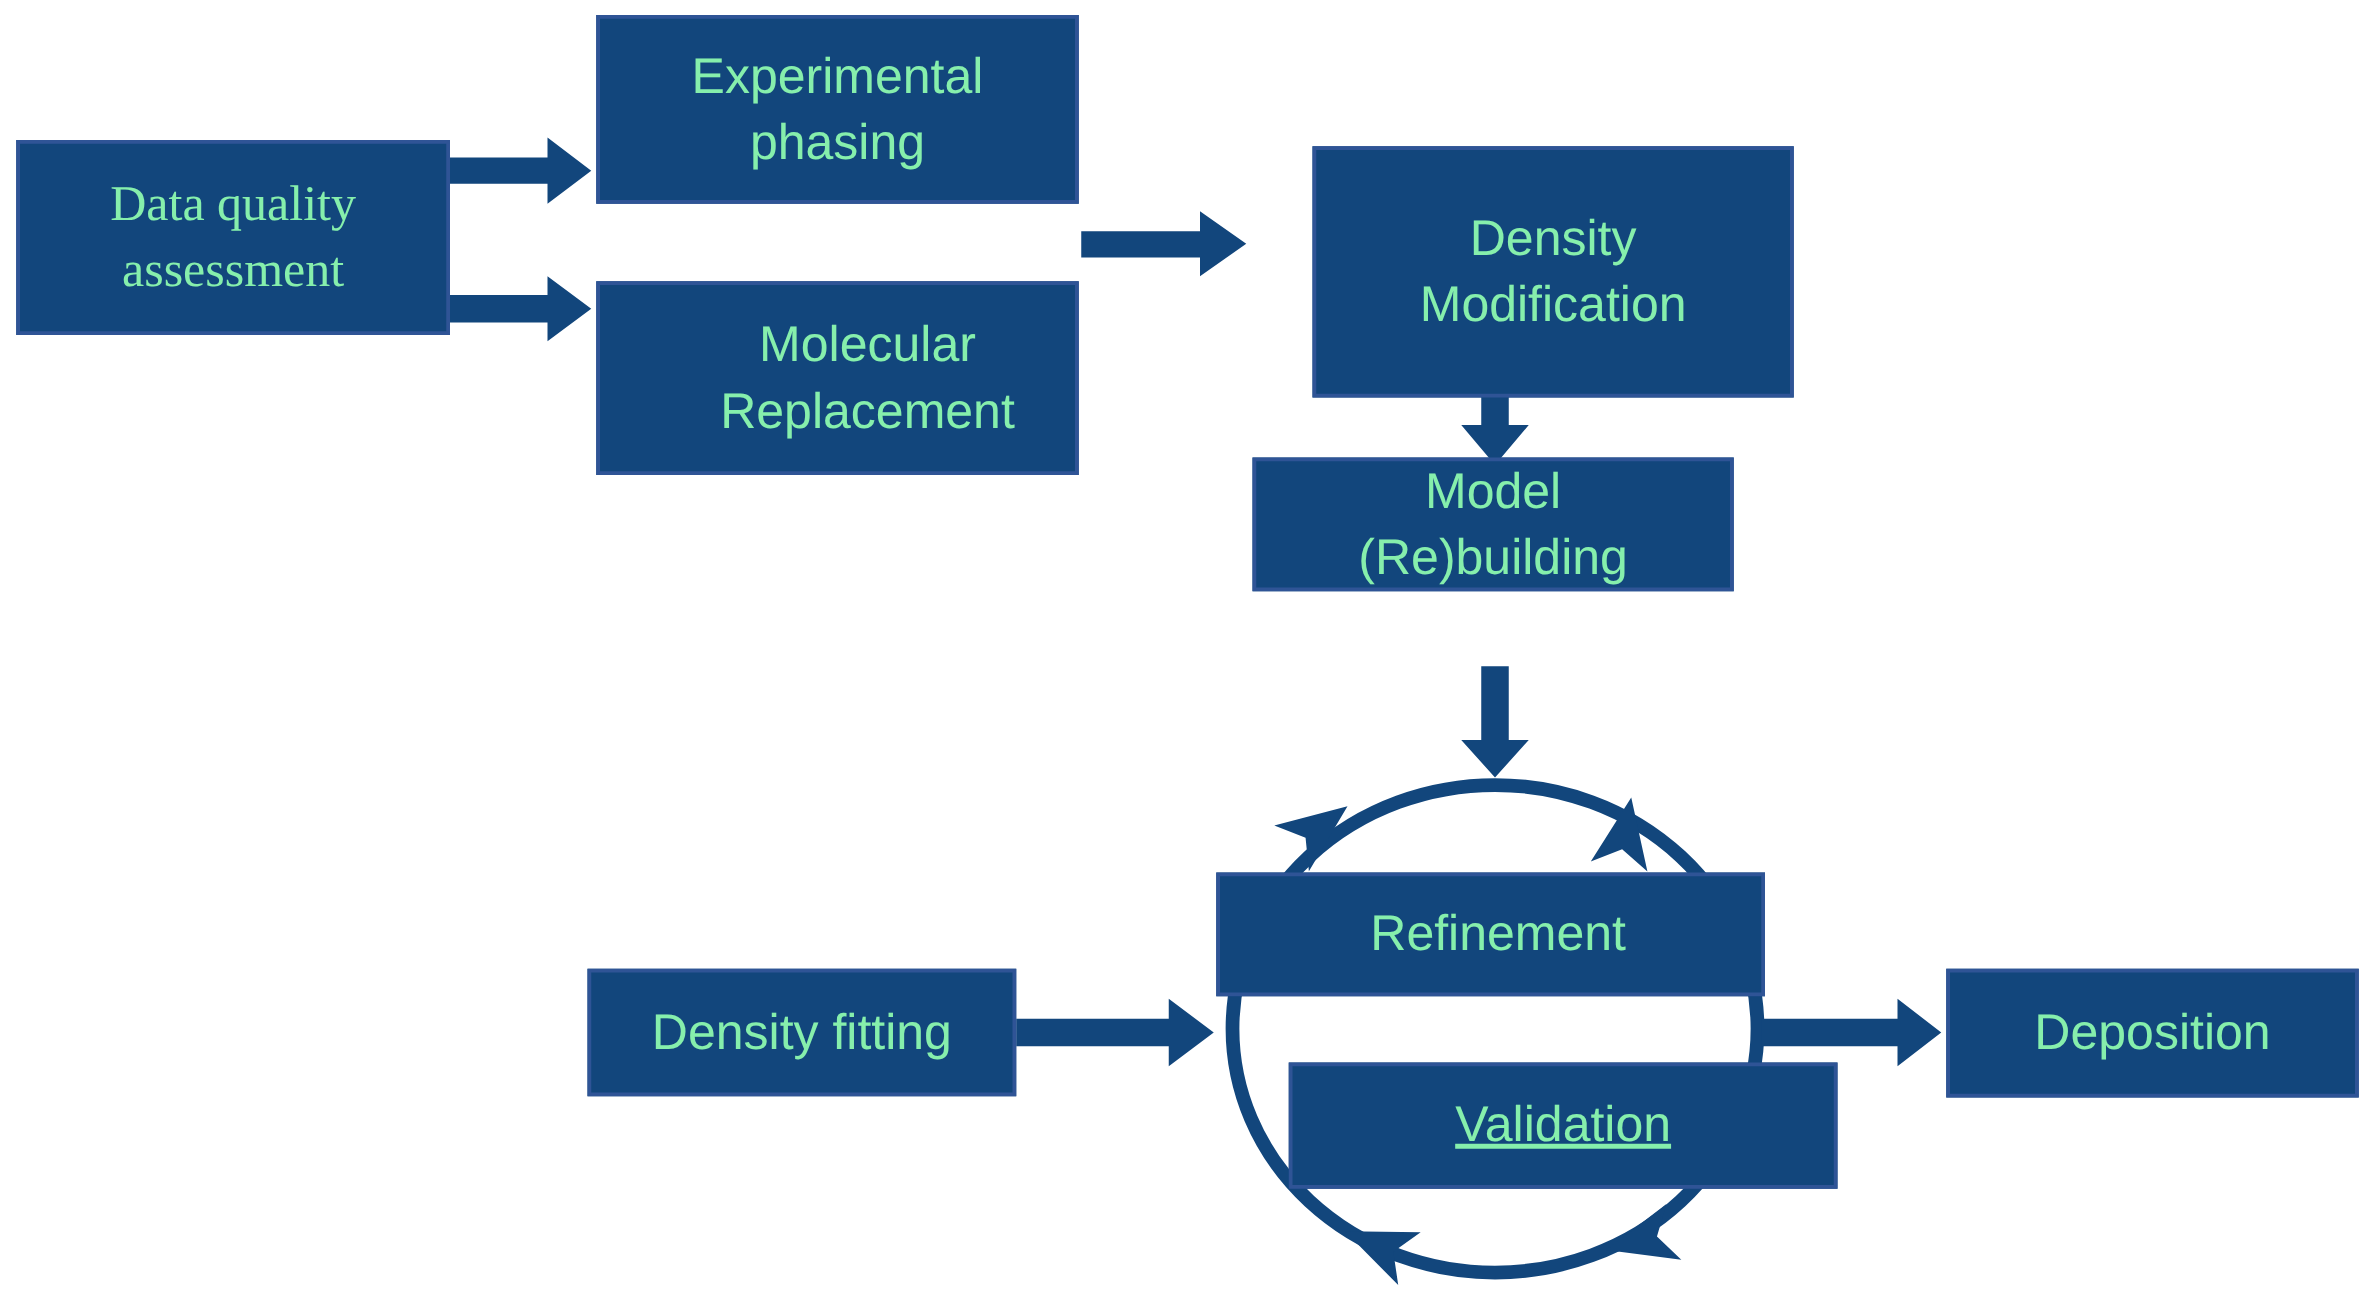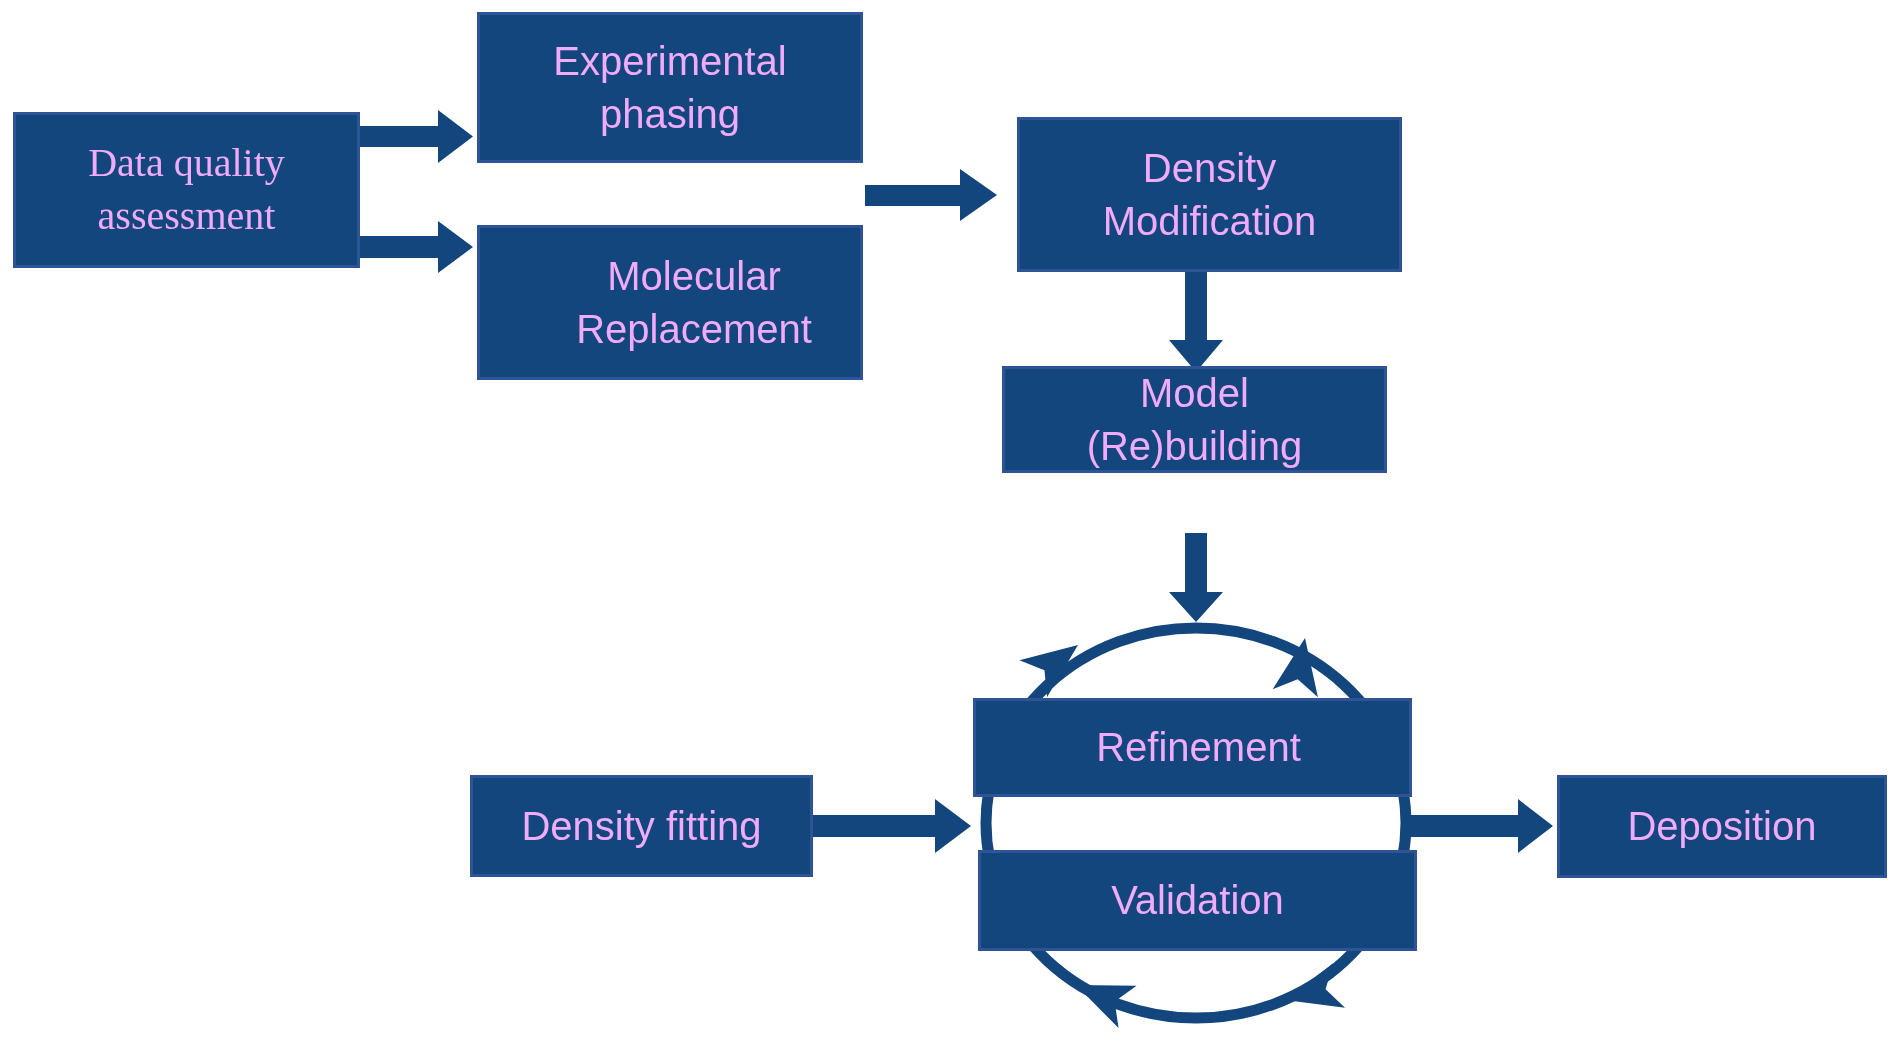--- a/index.html
+++ b/index.html
@@ -9,36 +9,36 @@
     background:#ffffff;
     overflow:hidden;
     font-family:"Liberation Sans", sans-serif;
   }
   #arrow-layer{position:absolute;left:0;top:0;z-index:1;}
   .node{
     position:absolute;
     box-sizing:border-box;
     background:#12467C;
     border:3px solid #2F5496;
-    color:#f0abfc;
+    color:#86efac;
     display:flex;align-items:center;justify-content:center;
     text-align:center;
     font-size:40px;
     line-height:1.32;
     white-space:pre-line;
     z-index:2;
   }
   
   .n-dq  {left:13px;  top:112px; width:347px; height:156px;font-family:Liberation Serif, serif;}
   .n-ep  {left:477px; top:12px;  width:386px; height:151px;}
   .n-mr  {left:477px; top:225px; width:386px; height:155px;padding-left:48px;}
-  .n-dm  {left:1017px;top:117px; width:385px; height:155px;}
+  .n-dm  {left:1050px;top:117px; width:385px; height:201px;}
   .n-mb  {left:1002px;top:366px; width:385px; height:107px;text-align:center;}
   .n-rf  {left:973px; top:698px; width:439px; height:99px;padding-left:12px;}
-  .n-vd  {left:978px; top:850px; width:439px; height:101px;}
+  .n-vd  {left:1031px; top:850px; width:439px; height:101px;text-decoration:underline;}
   .n-lf  {left:470px; top:775px; width:343px; height:102px;}
   .n-dp  {left:1557px;top:775px; width:330px; height:103px;}
 </style>
 </head>
 <body>
 
 <div id="canvas">
 
   <svg id="arrow-layer" width="1903" height="1043" viewBox="0 0 1903 1043">
 

